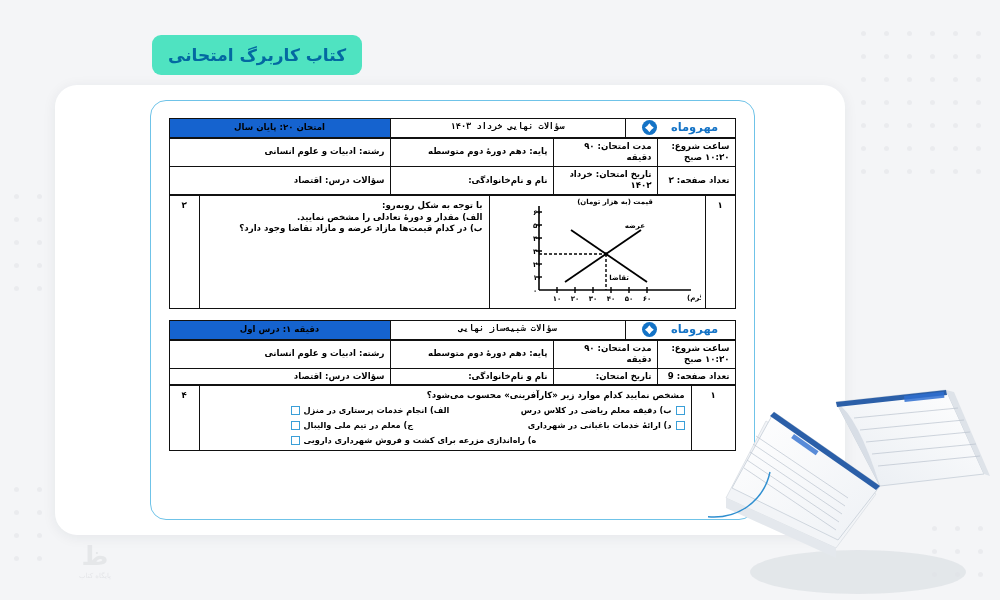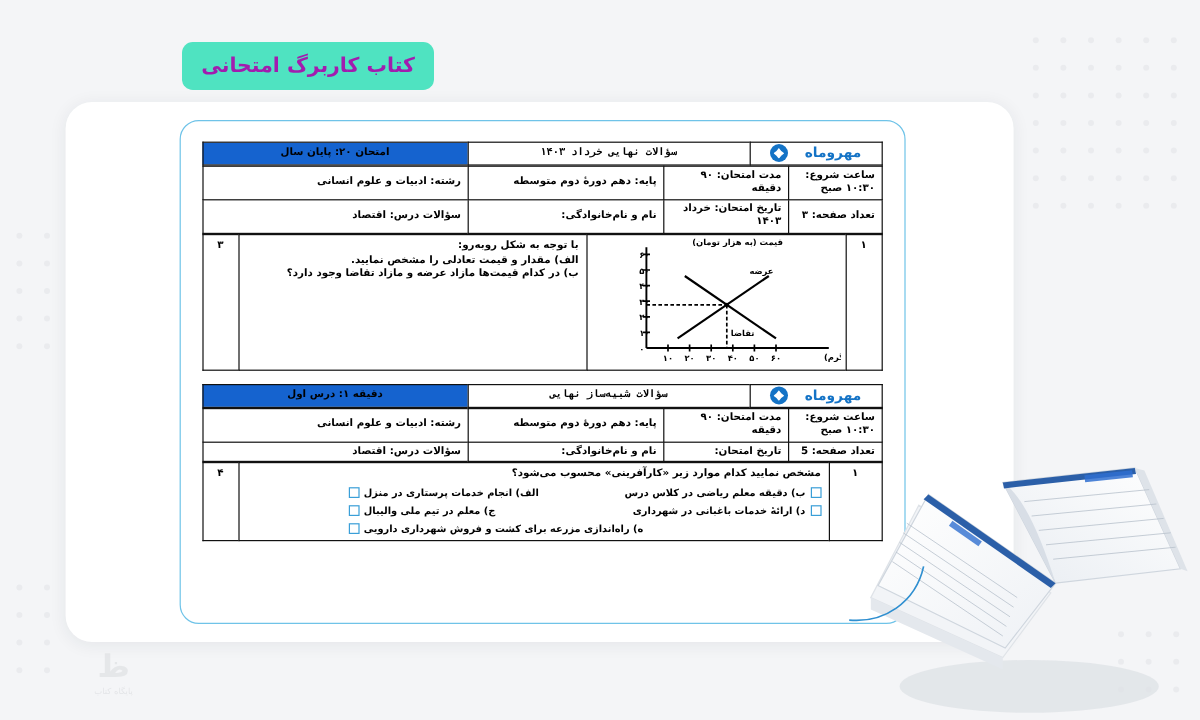--- a/index.html
+++ b/index.html
@@ -17,21 +17,21 @@
   #dots-br{bottom:14px;right:8px;}
   #dots-ml{top:185px;left:-18px;}
   #dots-bl{bottom:30px;left:-18px;}
 
   
   #title-pill{
     position:absolute;left:152px;top:35px;
     width:210px;height:40px;border-radius:9px;
     background:#4fe3c1;
     display:flex;align-items:center;justify-content:center;
-    color:#a21caf;font-size:17px;font-weight:bold;
+    color:#0369a1;font-size:17px;font-weight:bold;
     letter-spacing:-.3px;
   }
 
   
   #white-card{
     position:absolute;left:55px;top:85px;
     width:790px;height:450px;
     background:#ffffff;border-radius:22px;
     box-shadow:0 2px 14px rgba(30,40,60,.07);
   }
@@ -360,21 +360,21 @@
             <line x1="76" y1="32" x2="152" y2="84" stroke="#000" stroke-width="1.8"></line>
             <text x="134" y="82" font-size="7">تقاضا</text>
 
             <line x1="44" y1="56" x2="111" y2="56" stroke="#000" stroke-width="1.4" stroke-dasharray="3,2"></line>
             <line x1="111" y1="56" x2="111" y2="92" stroke="#000" stroke-width="1.4" stroke-dasharray="3,2"></line>
             <circle cx="111" cy="56" r="1.8" fill="#000"></circle>
           </svg>
         </td>
         <td class="qtext">
           <span class="ln">با توجه به شکل روبه‌رو:</span>
-          <span class="ln">الف) مقدار و قیمت تعادلی را مشخص نمایید.</span>
+          <span class="ln">الف) مقدار و دورۀ تعادلی را مشخص نمایید.</span>
           <span class="ln">ب) در کدام قیمت‌ها مازاد عرضه و مازاد تقاضا وجود دارد؟</span>
         </td>
         <td class="qnum">۳</td>
       </tr>
     </tbody>
       </table>
   </div>
 
   <div class="exam second">
     <table class="hdr">
@@ -404,21 +404,21 @@
           <col style="width:221px">
         </colgroup>
       <tbody>
           <tr>
         <td class="rgt">ساعت شروع: ۱۰:۳۰ صبح</td>
         <td class="rgt">مدت امتحان: ۹۰ دقیقه</td>
         <td class="rgt">پایه: دهم دورۀ دوم متوسطه</td>
         <td class="rgt">رشته: ادبیات و علوم انسانی</td>
       </tr>
       <tr>
-        <td class="rgt">تعداد صفحه: 5</td>
+        <td class="rgt">تعداد صفحه: 9</td>
         <td class="rgt">تاریخ امتحان:</td>
         <td class="rgt">نام و نام‌خانوادگی:</td>
         <td class="rgt">سؤالات درس: اقتصاد</td>
       </tr>
     </tbody>
       </table>
 
     <table class="body">
       <colgroup>
           <col style="width:44px">

